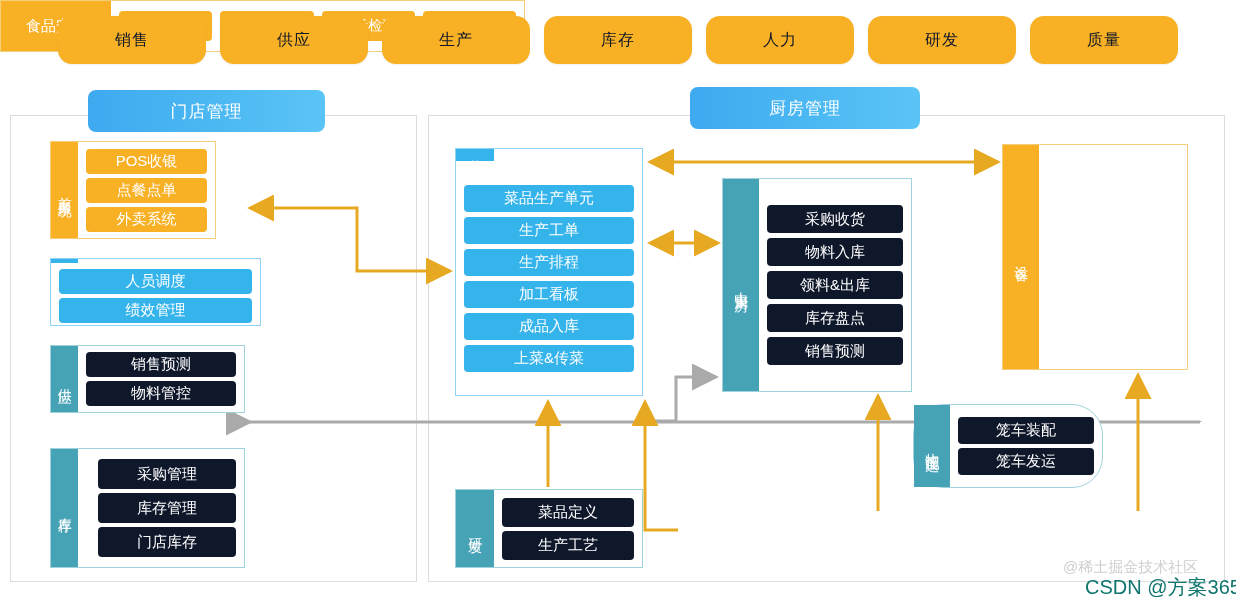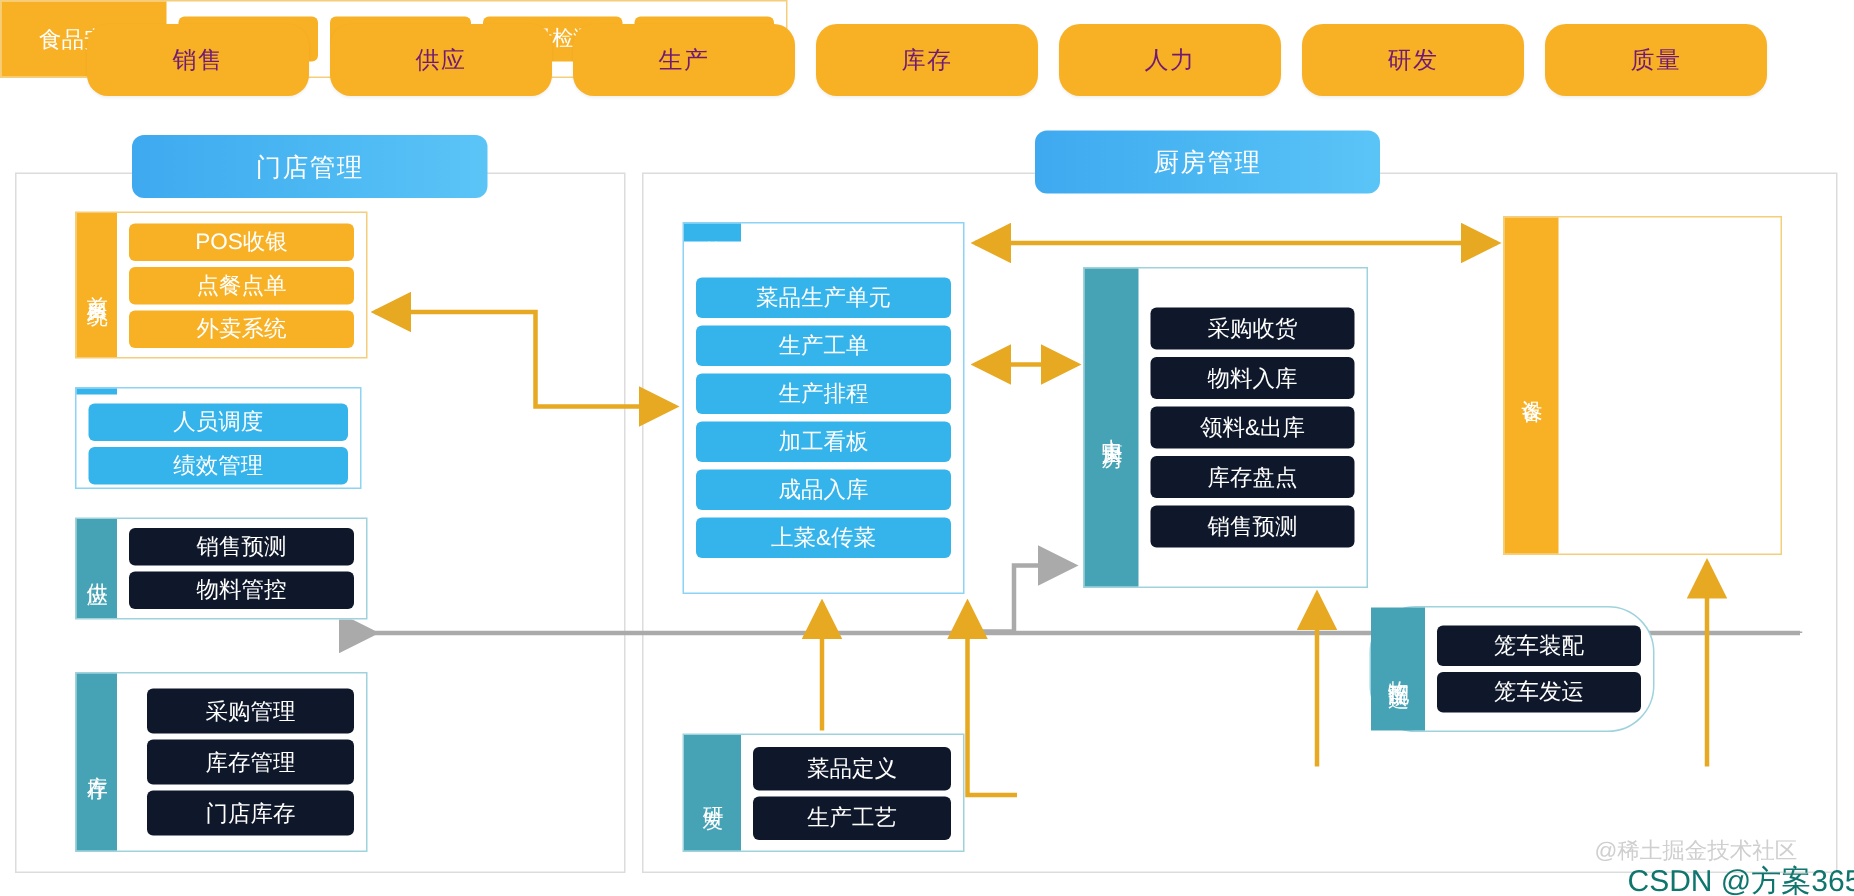--- a/index.html
+++ b/index.html
@@ -11,21 +11,21 @@
     position:relative; overflow:hidden;
   }
   #stage { position:absolute; left:0; top:0; width:1236px; height:597px; }
 
   
   .toprow { position:absolute; left:0; top:10px; width:1236px; height:60px;
             display:flex; justify-content:center; align-items:center; gap:14px; }
   .pill {
     width:148px; height:48px; border-radius:14px;
     background:#F8B024;
-    color:#701a75; font-size:16px;
+    color:#0f172a; font-size:16px;
     display:flex; align-items:center; justify-content:center;
     letter-spacing:1px;
     box-shadow:0 1px 2px rgba(0,0,0,.06);
   }
 
   
   .panel { position:absolute; border:1px solid #dcdcdc; background:#fff; }
   #panel-store   { left:10px;  top:115px; width:407px; height:467px; }
   #panel-kitchen { left:428px; top:115px; width:797px; height:467px; }
 
@@ -60,25 +60,25 @@
 
   .g-blue { border:1px solid #8DD3F5;flex-direction:column; }
   .g-blue > .gtitle { background:#35B4EC; }
   .g-blue .chip { background:#35B4EC; }
 
   .g-teal { border:1px solid #9ED2DD; }
   .g-teal > .gtitle { background:#46A3B5; }
   .g-teal .chip { background:#0f172a; }
 
   
-  #grp-front { left:50px;  top:141px; width:195px; height:98px; }
+  #grp-front { left:50px;  top:141px; width:166px; height:98px; }
   #grp-front > .gtitle { width:27px; }
   #grp-front .chip { height:25px; }
 
-  #grp-hr { left:50px; top:258px; width:191px; height:68px; }
+  #grp-hr { left:50px; top:258px; width:211px; height:68px; }
   #grp-hr > .gtitle { width:27px; }
   #grp-hr .chip { height:25px; }
 
   #grp-supply { left:50px; top:345px; width:195px; height:68px; }
   #grp-supply > .gtitle { width:27px; }
   #grp-supply .chip { height:25px; }
 
   #grp-stock { left:50px; top:448px; width:195px; height:120px;gap:12px; }
   #grp-stock > .gtitle { width:27px; }
   #grp-stock .chip { height:30px; }

